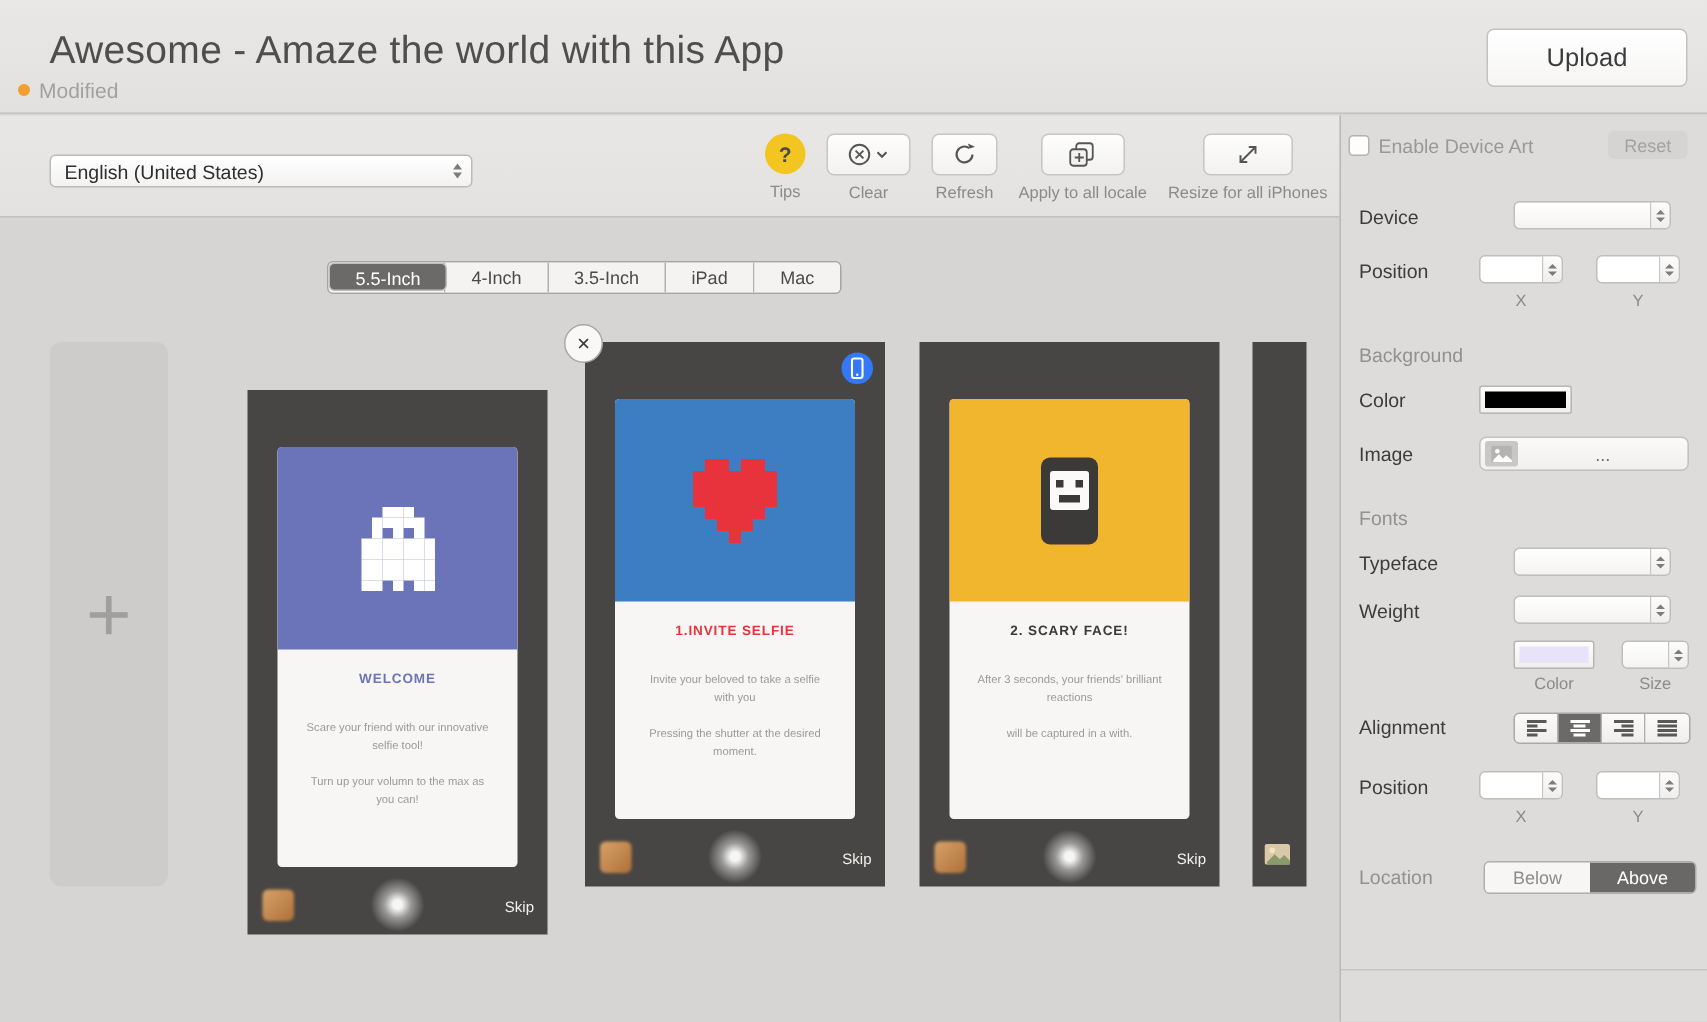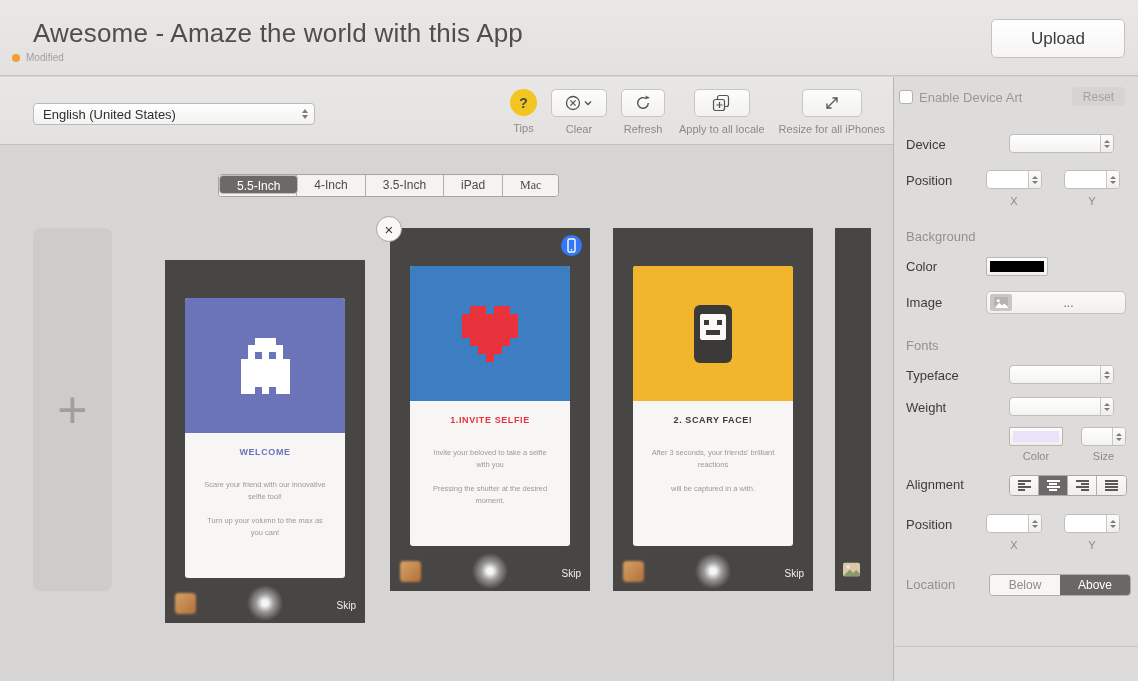--- a/index.html
+++ b/index.html
@@ -5,21 +5,21 @@
   * { margin:0; padding:0; box-sizing:border-box; }
   html,body { width:1138px; height:681px; overflow:hidden;
     font-family:"Liberation Sans", sans-serif; background:#d7d5d4; }
 
   
   header { position:absolute; left:0; top:0; width:1138px; height:76px;
     background:linear-gradient(#eae8e6,#e3e1df); border-bottom:1px solid #c6c4c2; }
   h1 { position:absolute; left:33px; top:18px; font-size:26px; font-weight:400; color:#4f4e4d; letter-spacing:.2px; }
   .modified { position:absolute; left:12px; top:52px; display:flex; align-items:center; gap:6px; }
   .modified .dot { width:8px; height:8px; border-radius:50%; background:#f0a030; }
-  .modified span.txt { font-size:10px; color:#a3a19f; }
+  .modified span.txt { font-size:14px; color:#a3a19f; }
   .upload { position:absolute; right:13px; top:19px; width:134px; height:39px;
     background:linear-gradient(#ffffff,#f6f5f4); border:1px solid #c4c2c0; border-radius:5px;
     font-size:17px; color:#3c3c3c; font-family:inherit; }
 
   
   .main { position:absolute; left:0; top:77px; width:893px; height:604px; }
   .toolbar { position:absolute; left:0; top:0; width:893px; height:68px;
     background:linear-gradient(#e9e7e5,#e4e2e0); border-bottom:1px solid #c2c0be; }
   .lang-select { position:absolute; left:33px; top:26px; width:282px; height:22px;
     background:linear-gradient(#ffffff,#f3f2f1); border:1px solid #bdbbb9; border-radius:4px;
@@ -38,21 +38,21 @@
   .tips-circle { width:27px; height:27px; border-radius:50%; background:#f3c520;
     display:flex; align-items:center; justify-content:center; font-size:14px; font-weight:bold; color:#4a4a4a; }
   .w56 { width:56px; } .w44 { width:44px; } .w60 { width:60px; }
   .tb-box svg { display:block; }
 
   
   .content { position:absolute; left:0; top:69px; width:893px; height:535px; background:#d7d5d4; }
   .tabbar { position:absolute; left:218px; top:28px; display:flex; border:1px solid #a6a4a2;
     border-radius:4px; overflow:hidden; background:#f4f3f2; }
   .tab { padding:3px 17px; font-size:12px; color:#4a4a4a; border-right:1px solid #b2b0ae; background:#f4f3f2; }
-  .tab:last-child { border-right:none;font-family:Liberation Serif, serif; }
+  .tab:last-child { border-right:none; }
   .tab.sel { background:#6c6a68; color:#fff; }
 
   .placeholder { position:absolute; left:33px; top:82px; width:79px; height:363px;
     background:#cecccb; border-radius:8px; display:flex; align-items:center; justify-content:center; }
   .placeholder .plus { font-size:52px; font-weight:200; color:#a19f9d; line-height:1; }
 
   .shot { position:absolute; top:82px; width:200px; height:363px; background:#484644; }
   .shot-1 { left:165px;margin-top:32px; } .shot-2 { left:390px; } .shot-3 { left:613px; }
   .shot-4 { left:835px; width:36px; }
   .card { position:absolute; left:20px; right:20px; top:38px; height:280px;

